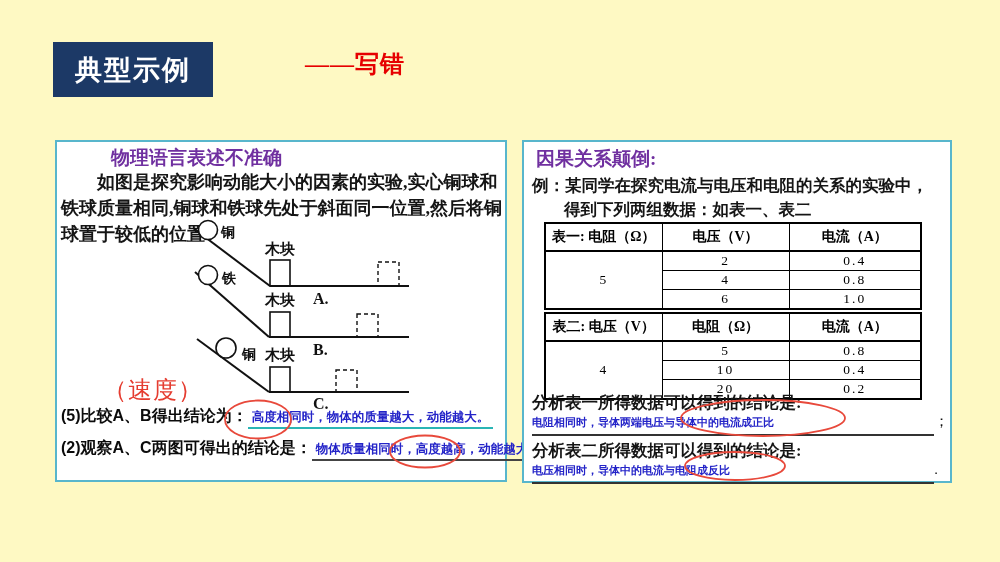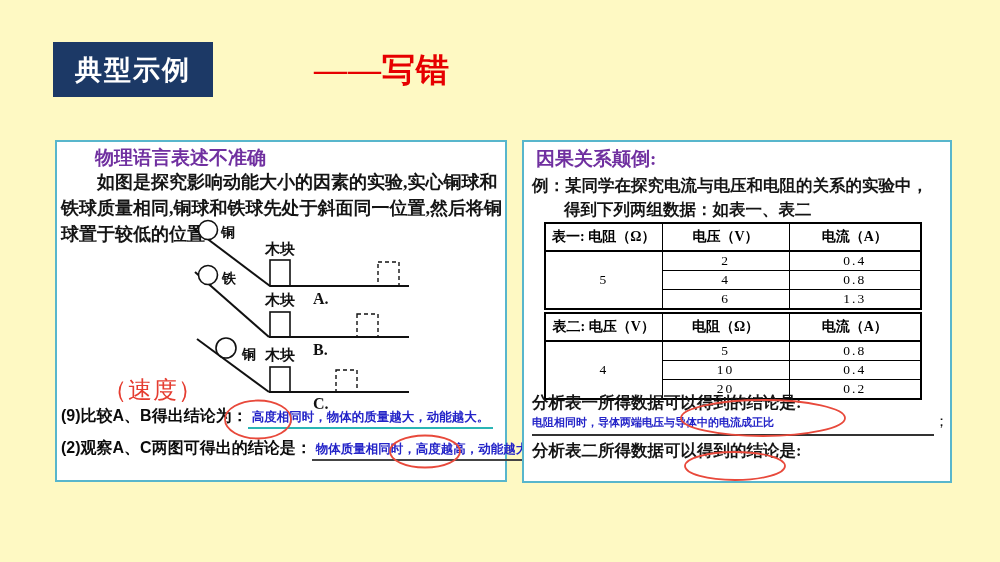--- a/index.html
+++ b/index.html
@@ -1,26 +1,26 @@
 <!DOCTYPE html>
 <html><head>
 <meta charset="utf-8">
 <style>
   html,body{margin:0;padding:0;background:#fff;}
   .slide{position:relative;width:1000px;height:562px;background:#fef9c3;overflow:hidden;
          font-family:"Liberation Sans",sans-serif;}
   .badge{position:absolute;left:53px;top:42px;width:160px;height:55px;background:#1c3966;
          color:#ffffff;font-size:27px;font-weight:bold;display:flex;align-items:center;
          justify-content:center;letter-spacing:2px;}
-  .annotation{position:absolute;left:314px;top:48px;color:#e60000;font-size:33px;
+  .annotation{position:absolute;left:305px;top:48px;color:#e60000;font-size:24px;
          font-weight:bold;letter-spacing:1px;font-family:"Liberation Serif",serif;}
   .panel{position:absolute;top:140px;border:2px solid #58b6cc;background:#fff;box-sizing:border-box;}
   .panel-left{left:55px;width:452px;height:342px;}
   .panel-right{left:522px;width:430px;height:343px;text-decoration:underline;}
-  .lp-title{position:absolute;left:38px;top:3px;color:#7030a0;font-size:19px;font-weight:bold;
+  .lp-title{position:absolute;left:54px;top:3px;color:#7030a0;font-size:19px;font-weight:bold;
          font-family:"Liberation Serif",serif;}
   .lp-intro{position:absolute;left:4px;top:27px;width:447px;font-size:18px;line-height:26px;
          color:#151515;text-indent:2em;font-family:"Liberation Serif",serif;font-weight:600;}
   .diagram-svg{position:absolute;left:0;top:0;width:448px;height:338px;pointer-events:none;}
   .svg-label{font-family:"Liberation Serif",serif;font-weight:bold;fill:#111;}
   .speed-note{position:absolute;left:46px;top:232px;color:#e53c30;font-size:24px;
          font-family:"Liberation Serif",serif;letter-spacing:1px;}
   .q-row{position:absolute;left:4px;white-space:nowrap;}
   .q-row.q1{top:264px;}
   .q-row.q2{top:296px;}
@@ -97,21 +97,21 @@
         <rect x="213" y="225" width="20" height="25" fill="#fff" stroke="#111" stroke-width="1.6"></rect>
         <line x1="212" y1="250" x2="352" y2="250" stroke="#111" stroke-width="2"></line>
         <rect x="279" y="228" width="21" height="22" fill="none" stroke="#111" stroke-width="1.4" stroke-dasharray="4 3"></rect>
         <text class="svg-label" x="256" y="267" font-size="16">C.</text>
       </g>
     </svg>
 
     <div class="speed-note">（速度）</div>
 
     <div class="q-row q1">
-      <span class="q-label">(9)比较A、B得出结论为：</span><span class="ans ans-teal">高度相同时，物体的质量越大，动能越大。</span>
+      <span class="q-label">(5)比较A、B得出结论为：</span><span class="ans ans-teal">高度相同时，物体的质量越大，动能越大。</span>
     </div>
     <div class="q-row q2">
       <span class="q-label">(2)观察A、C两图可得出的结论是：</span><span class="ans ans-dark">物体质量相同时，高度越高，动能越大</span>
     </div>
 
     <svg class="overlay-svg" viewBox="0 0 448 338">
       <ellipse class="red-ellipse" cx="201" cy="277" rx="33" ry="19"></ellipse>
       <ellipse class="red-ellipse" cx="368" cy="309" rx="35" ry="16"></ellipse>
     </svg>
   </div>
@@ -139,21 +139,21 @@
           <td rowspan="3">5</td>
           <td>2</td>
           <td>0.4</td>
         </tr>
         <tr>
           <td>4</td>
           <td>0.8</td>
         </tr>
         <tr>
           <td>6</td>
-          <td>1.3</td>
+          <td>1.0</td>
         </tr>
       </tbody>
     </table>
 
     <table class="dtable t2">
       <colgroup>
           <col style="width:117px">
           <col style="width:127px">
           <col style="width:132px">
         </colgroup>
@@ -179,20 +179,23 @@
           <td>0.2</td>
         </tr>
       </tbody>
     </table>
 
     <div class="rp-line rp-a1">分析表一所得数据可以得到的结论是:</div>
     <div class="rp-answer ra1">
       <span class="blue">电阻相同时，导体两端电压与导体中的电流成正比</span><span class="punct">；</span>
     </div>
     <div class="rp-line rp-a2">分析表二所得数据可以得到的结论是:</div>
+    <div class="rp-answer ra2">
+      <span class="blue">电压相同时，导体中的电流与电阻成反比</span><span class="punct">.</span>
+    </div>
 
     <svg class="overlay-svg" viewBox="0 0 426 339">
       <ellipse class="red-ellipse" cx="228" cy="276" rx="82" ry="18"></ellipse>
       <ellipse class="red-ellipse" cx="200" cy="324" rx="50" ry="14"></ellipse>
     </svg>
   </div>
 
 </div>
 
 </body></html>

